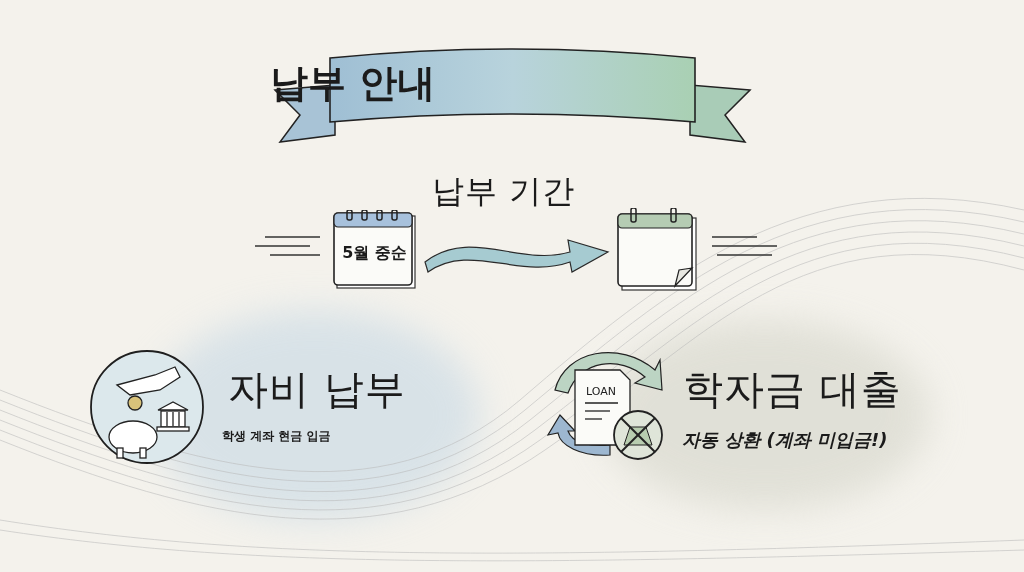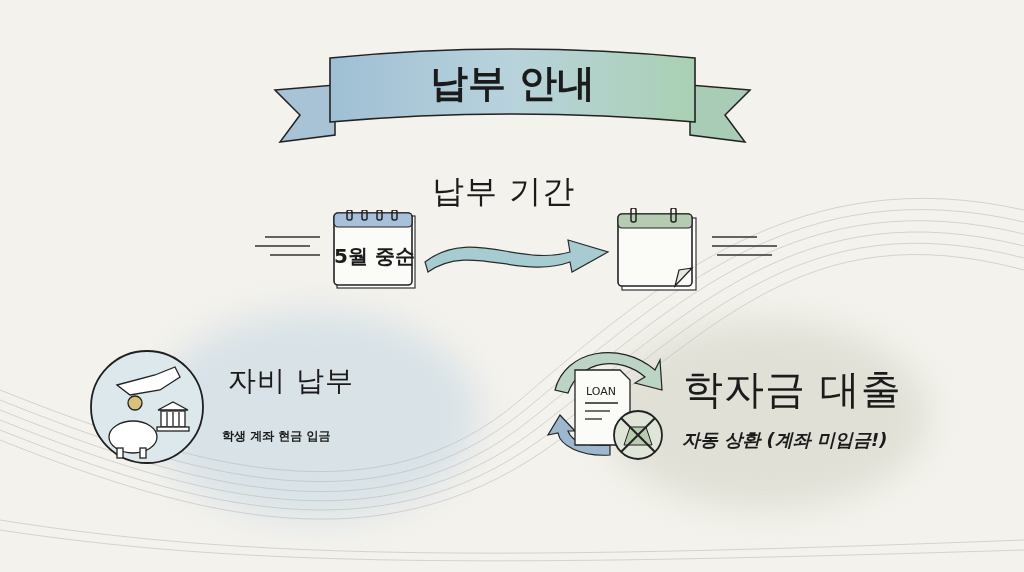--- a/index.html
+++ b/index.html
@@ -1,20 +1,20 @@
 <!DOCTYPE html>
 <html><head>
 <meta charset="utf-8">
 <style>
   html,body{margin:0;padding:0;}
   body{width:1024px;height:572px;overflow:hidden;background:#f4f2ec;position:relative;font-family:"DejaVu Sans",sans-serif;color:#1b1b1b;}
   .abs{position:absolute;}
   .wave{position:absolute;left:0;top:0;width:1024px;height:572px;}
   .blot{position:absolute;border-radius:50%;filter:blur(18px);}
-  .title-text{position:absolute;left:0;top:0;width:100%;text-align:center;font-weight:bold;}
+  .title-text{position:absolute;left:0;top:0;width:100%;text-align:left;font-weight:bold;}
   .cal-text{position:absolute;width:100%;text-align:center;font-weight:bold;}
   .heading{position:absolute;font-weight:normal;letter-spacing:1px;}
   .sub{position:absolute;font-weight:bold;}
 </style>
 </head>
 <body>
 
 <div class="blot" style="left:150px;top:310px;width:330px;height:210px;background:#cfdde6;opacity:.75;"></div>
 <div class="blot" style="left:600px;top:320px;width:330px;height:190px;background:#dcdcd2;opacity:.8;"></div>
 
@@ -62,21 +62,21 @@
     <rect x="4" y="6" width="78" height="72" fill="#fff" stroke="#333" stroke-width="1.2"></rect>
     <rect x="1" y="3" width="78" height="72" rx="4" fill="#fbfbf8" stroke="#222" stroke-width="1.6"></rect>
     <rect x="1" y="3" width="78" height="14" rx="4" fill="#a7c1dc" stroke="#222" stroke-width="1.2"></rect>
     <g stroke="#222" stroke-width="1.5" fill="none">
         <rect x="14" y="0" width="5" height="10" rx="2"></rect>
         <rect x="29" y="0" width="5" height="10" rx="2"></rect>
         <rect x="44" y="0" width="5" height="10" rx="2"></rect>
         <rect x="59" y="0" width="5" height="10" rx="2"></rect>
       </g>
   </svg>
-  <div class="cal-text" style="top:33px;left:-1px;font-size:20px;">5월 중순</div>
+  <div class="cal-text" style="top:33px;left:-1px;font-size:16px;">5월 중순</div>
 </div>
 
 <svg class="abs" style="left:420px;top:222px;" width="195" height="60">
   <path d="M5 40 C 50 5, 100 45, 150 30 L148 18 L188 30 L152 50 L150 40 C 100 58, 50 20, 8 50 Z" fill="#a6cbd1" stroke="#2a2a2a" stroke-width="1.2"></path>
 </svg>
 
 <div class="abs" style="left:617px;top:208px;width:82px;height:85px;">
   <svg width="82" height="85">
     <rect x="5" y="10" width="74" height="72" fill="#fff" stroke="#333" stroke-width="1.2"></rect>
     <rect x="1" y="6" width="74" height="72" rx="4" fill="#fbfbf8" stroke="#222" stroke-width="1.6"></rect>
@@ -112,21 +112,21 @@
     <g fill="#fff" stroke="#222" stroke-width="1.3">
       <path d="M73 65 L88 57 L103 65 Z"></path>
       <rect x="76" y="66" width="24" height="16"></rect>
       <line x1="82" y1="67" x2="82" y2="81"></line>
         <line x1="88" y1="67" x2="88" y2="81"></line>
         <line x1="94" y1="67" x2="94" y2="81"></line>
       <rect x="72" y="82" width="32" height="4"></rect>
     </g>
   </svg>
 </div>
-<div class="heading" style="left:228px;top:362px;font-size:28px;">자비 납부</div>
+<div class="heading" style="left:228px;top:362px;font-size:40px;">자비 납부</div>
 <div class="sub" style="left:222px;top:428px;font-size:12px;">학생 계좌 현금 입금</div>
 
 <div class="abs" style="left:540px;top:335px;width:135px;height:130px;">
   <svg width="135" height="130">
     <g>
       <path d="M15 55 C 25 15, 80 5, 115 35 L120 25 L122 55 L95 48 L105 42 C 80 20, 40 25, 28 58 Z" fill="#bcd4c3" stroke="#222" stroke-width="1.2"></path>
       <path d="M70 120 C 40 122, 20 110, 18 98 L8 100 L20 80 L35 96 L28 96 C 32 108, 50 112, 70 110 Z" fill="#9db7d0" stroke="#222" stroke-width="1.2"></path>
     </g>
     <g fill="#fbfbf8" stroke="#222" stroke-width="1.3">
       <path d="M35 35 L80 35 L90 45 L90 110 L35 110 Z"></path>

